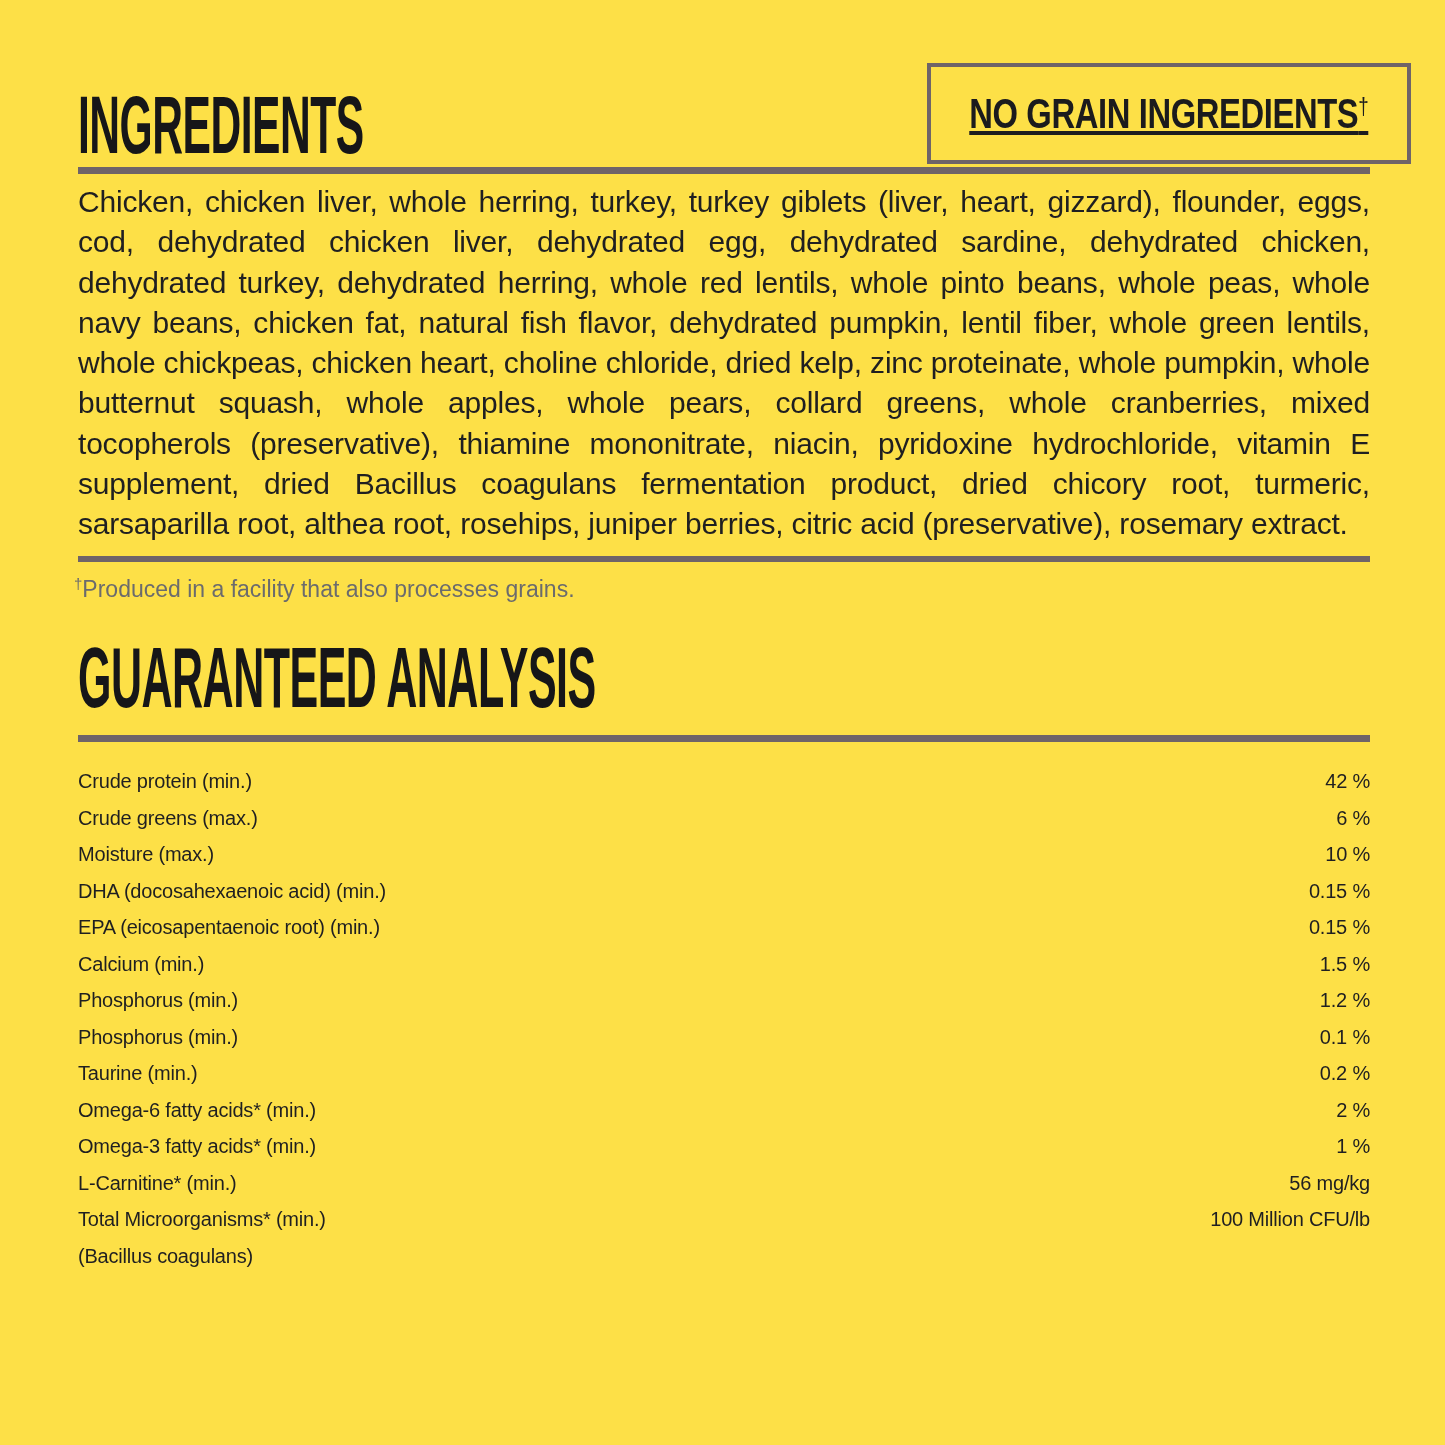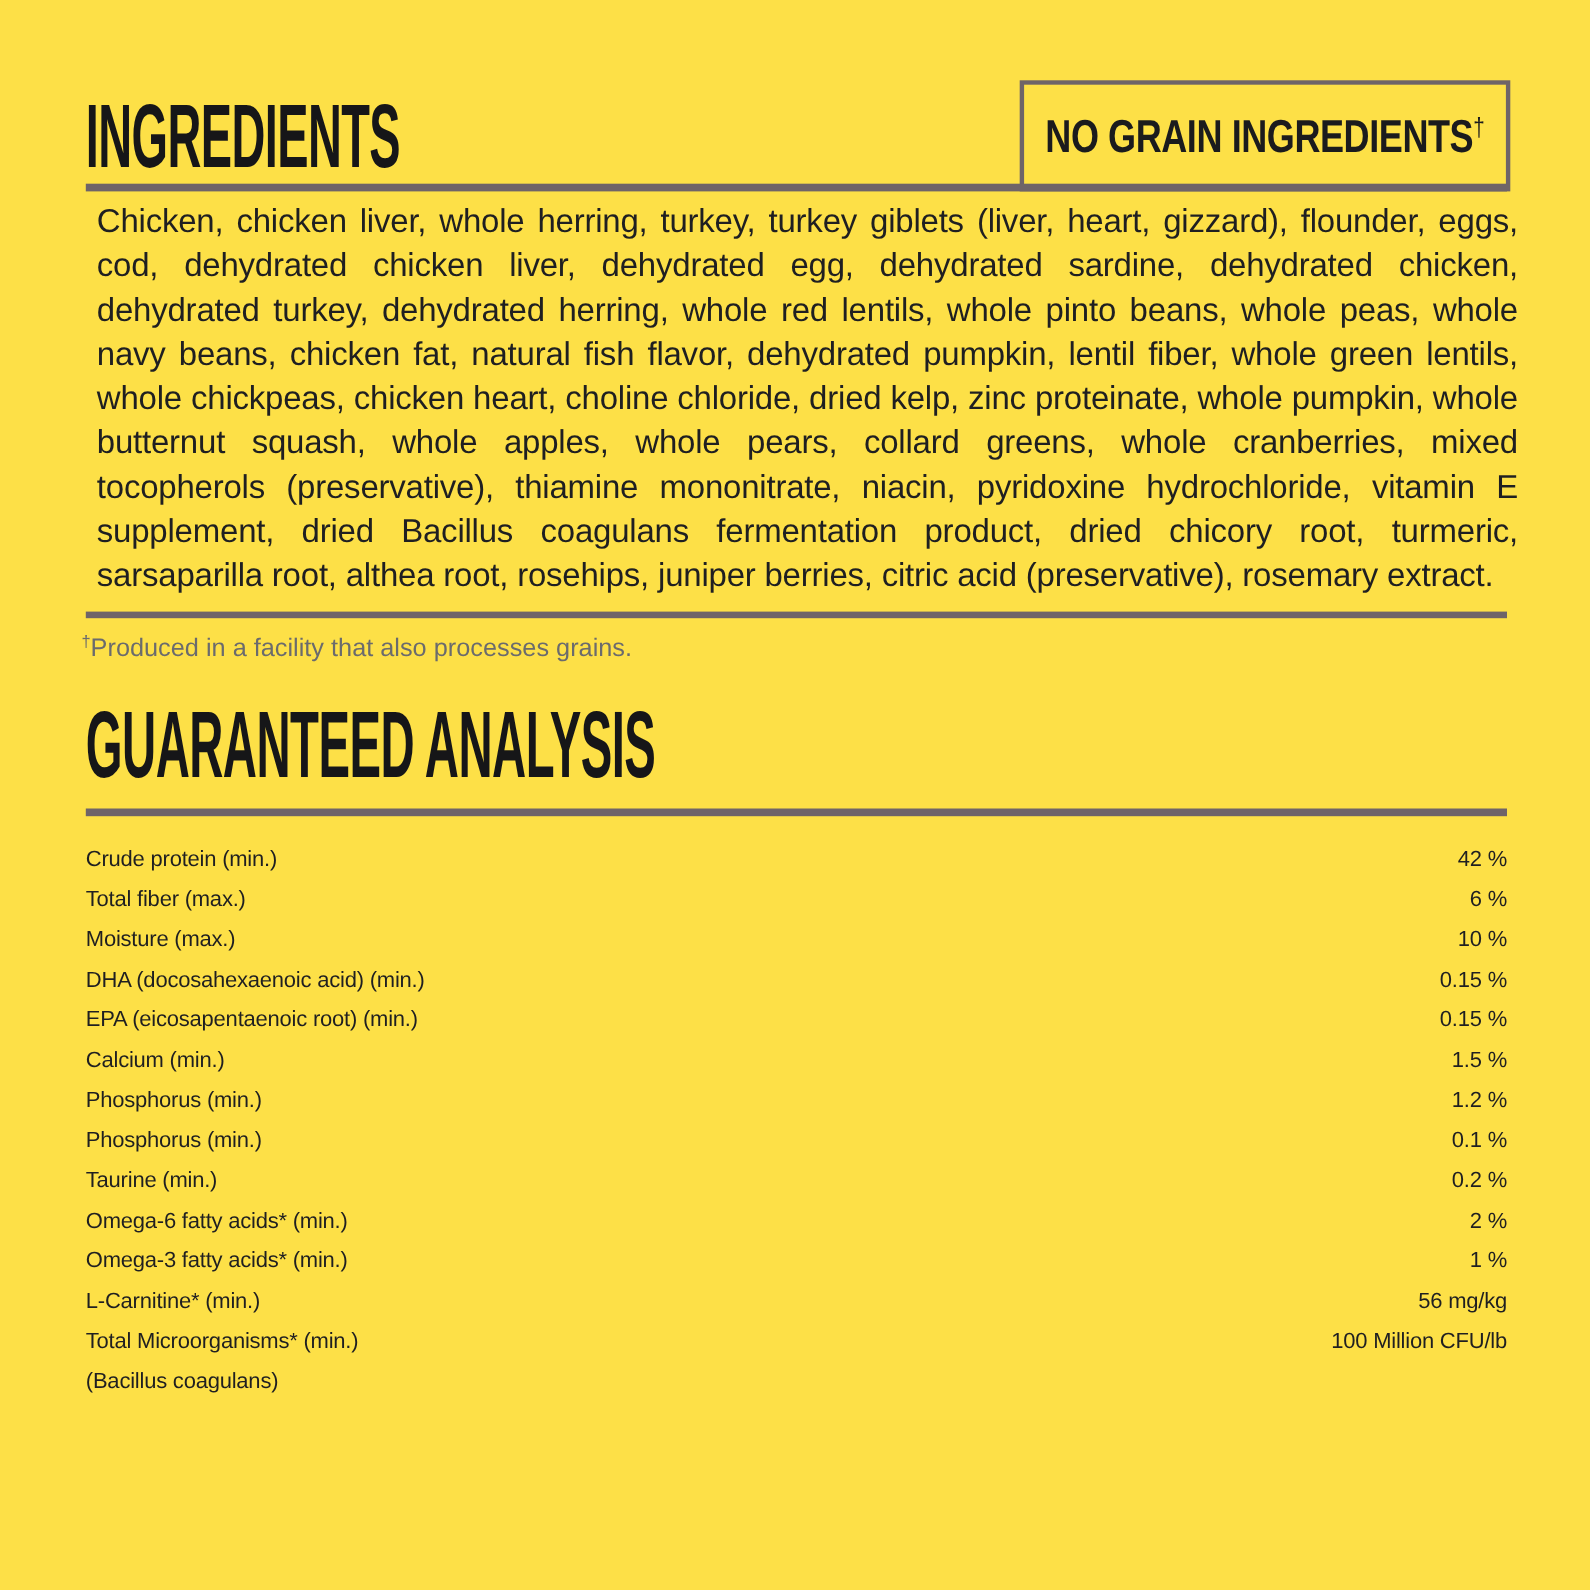--- a/index.html
+++ b/index.html
@@ -44,47 +44,48 @@
   }
   #analysis-title {
     top: 634px;
     font-size: 86px;
     transform: scaleX(0.50);
   }
 
   .nograin-box {
     position: absolute;
     left: 927px;
-    top: 73px;
-    width: 446px;
+    top: 63px;
+    width: 484px;
     height: 101px;
     box-sizing: border-box;
     border: 4px solid #6f6468;
     display: flex;
     align-items: center;
     justify-content: center;
+    text-decoration: underline;
   }
   .nograin-label {
     font-size: 42px;
     font-weight: 700;
     letter-spacing: -0.5px;
     white-space: nowrap;
     transform: scaleX(0.78);
     transform-origin: center;
     color: #1b1b1d;
   }
   .nograin-label sup {
     font-size: 24px;
     vertical-align: 14px;
     font-weight: 400;
   }
 
   .ingredients-text {
     position: absolute;
-    left: 88px;
+    left: 78px;
     top: 182px;
     width: 1292px;
     margin: 0;
     font-size: 30px;
     line-height: 40.3px;
     letter-spacing: -0.2px;
     text-align: justify;
     color: #1f1f21;
   }
 
@@ -143,21 +144,21 @@
   <h2 class="section-title" id="analysis-title">GUARANTEED ANALYSIS</h2>
 
   <div class="rule" id="rule-analysis"></div>
 
   <div class="ga-table">
     <div class="ga-row">
       <span class="ga-label">Crude protein (min.)</span>
       <span class="ga-value">42 %</span>
     </div>
     <div class="ga-row">
-      <span class="ga-label">Total fiber (max.)</span>
+      <span class="ga-label">Crude greens (max.)</span>
       <span class="ga-value">6 %</span>
     </div>
     <div class="ga-row">
       <span class="ga-label">Moisture (max.)</span>
       <span class="ga-value">10 %</span>
     </div>
     <div class="ga-row">
       <span class="ga-label">DHA (docosahexaenoic acid) (min.)</span>
       <span class="ga-value">0.15 %</span>
     </div>

